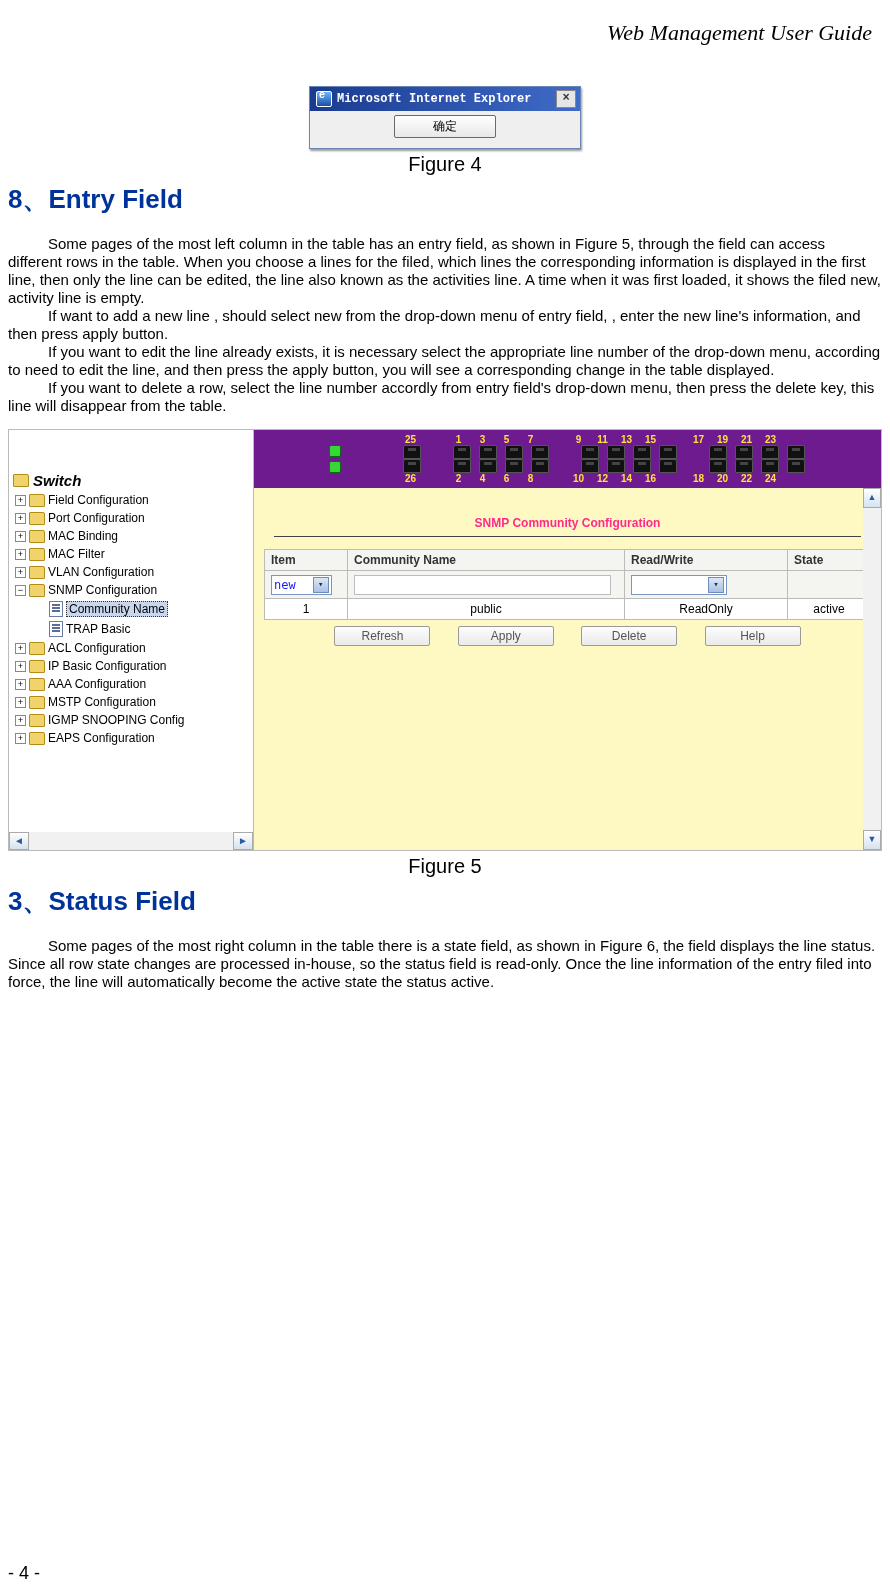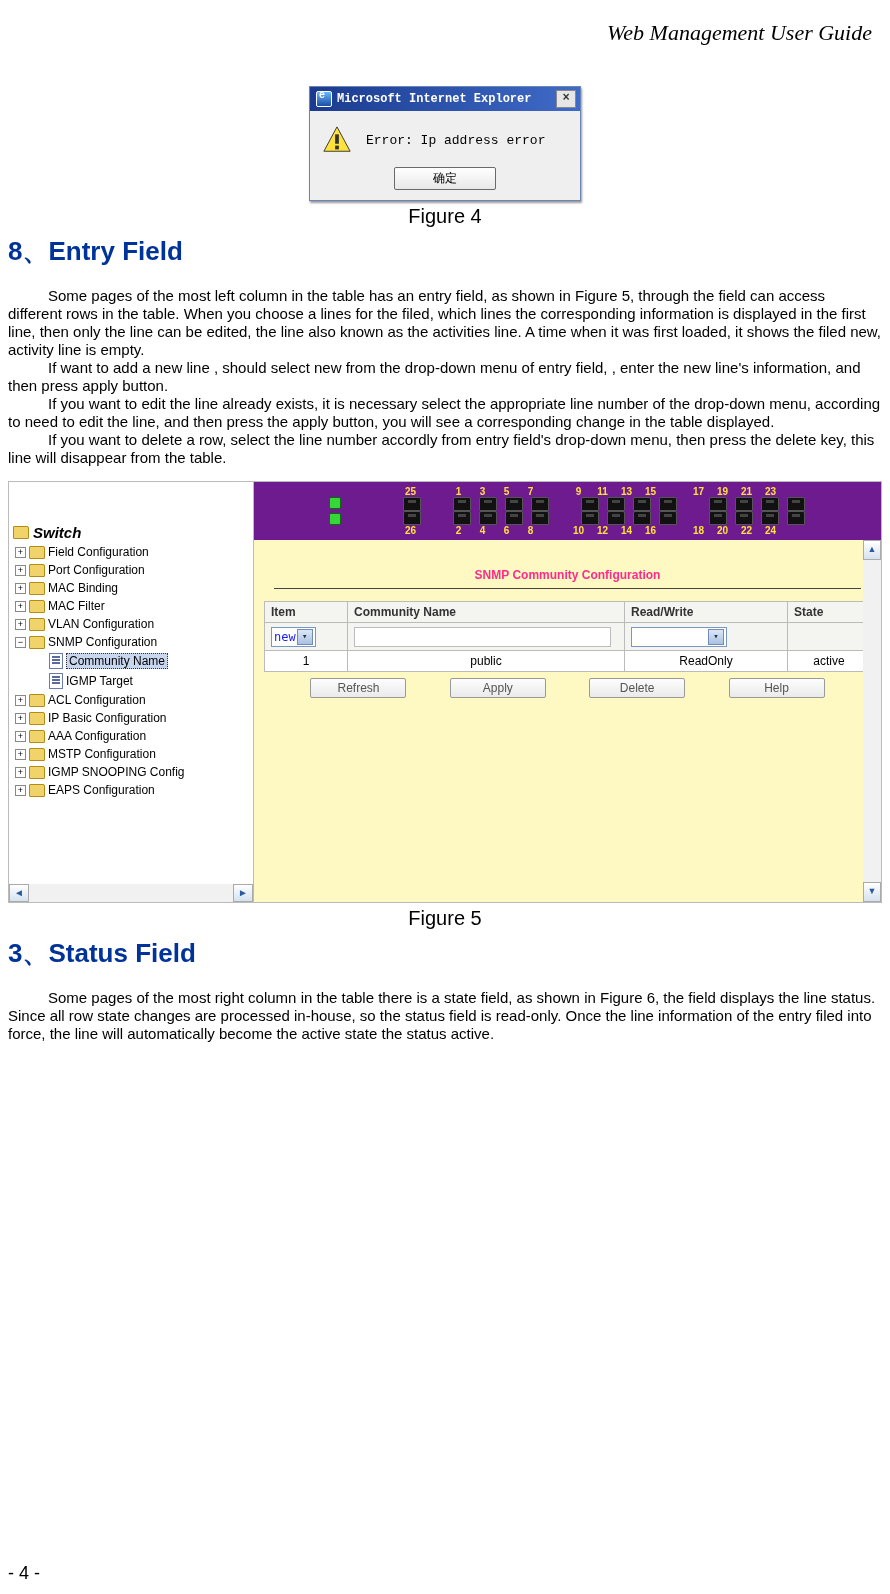--- a/index.html
+++ b/index.html
@@ -250,21 +250,21 @@
   .cfg-table tr.data td { text-align:center; background:#fff; }
   .mini-select {
     color:#1a1aff;
     border:1px solid #7a97c3;
     background:#fff;
     font-family:monospace;
     font-size:12px;
     padding:1px 2px;
     display:inline-flex;
     align-items:center;
-    gap:1px;
+    gap:17px;
   }
   .mini-select .dd{
     width:14px;height:14px;
     background:linear-gradient(#dbe7f6,#a9c1e2);
     border:1px solid #6f8cbb;
     text-align:center;
     line-height:12px;
     font-size:9px;
     color:#234;
   }
@@ -279,21 +279,21 @@
     padding:6px 0 0;
   }
   .winbtn{
     display:inline-block;
     min-width:70px;
     padding:2px 12px;
     background:linear-gradient(#fdfdfd,#eaeaea);
     border:1px solid #9a9a9a;
     border-radius:2px;
     font-size:12px;
-    margin:0 20px;
+    margin:0 12px;
     color:#555;
   }
   .scrolly{
     position:absolute; right:0; top:58px; bottom:0;
     width:18px;
     background:#efefef;
     display:flex; flex-direction:column;
   }
   .scrolly .arrow{
     height:18px;
@@ -332,30 +332,20 @@
 
   <div class="running-header">Web Management User Guide</div>
 
   <div class="fig4-wrap">
     <div class="ie-dialog">
       <div class="ie-titlebar">
         <span class="ie-ico"></span>
         <span>Microsoft Internet Explorer</span>
         <span class="ie-close">×</span>
       </div>
-      <div class="ie-body">
-        <span class="ie-warn">
-          <svg viewBox="0 0 32 32">
-              <polygon points="16,2 30,28 2,28" fill="#ffe23b" stroke="#333" stroke-width="1"></polygon>
-              <rect x="14" y="10" width="4" height="10" fill="#333"></rect>
-              <rect x="14" y="22" width="4" height="4" fill="#333"></rect>
-            </svg>
-        </span>
-        <span class="ie-msg">Error: Ip address error</span>
-      </div>
       <div class="ie-foot">
         <span class="ie-btn">确定</span>
       </div>
     </div>
   </div>
   <div class="caption">Figure 4</div>
 
   <h2 class="section">8、Entry Field</h2>
   <p class="body">Some pages of the most left column in the table has an entry field, as shown in Figure 5, through the field can access different rows in the table. When you choose a lines for the filed, which lines the corresponding information is displayed in the first line, then only the line can be edited, the line also known as the activities line. A time when it was first loaded, it shows the filed new, activity line is empty.</p>
   <p class="body">If want to add a new line , should select new from the drop-down menu of entry field, , enter the new line's information, and then press apply button.</p>
@@ -399,21 +389,21 @@
             <span class="exp">−</span>
             <span class="folder"></span>
             <span class="lbl">SNMP Configuration</span>
           </li>
           <li class="child selected">
             <span class="doc-ico"></span>
             <span class="lbl">Community Name</span>
           </li>
           <li class="child">
             <span class="doc-ico"></span>
-            <span class="lbl">IGMP Target</span>
+            <span class="lbl">TRAP Basic</span>
           </li>
           <li>
             <span class="exp">+</span>
             <span class="folder"></span>
             <span class="lbl">ACL Configuration</span>
           </li>
           <li>
             <span class="exp">+</span>
             <span class="folder"></span>
             <span class="lbl">IP Basic Configuration</span>

